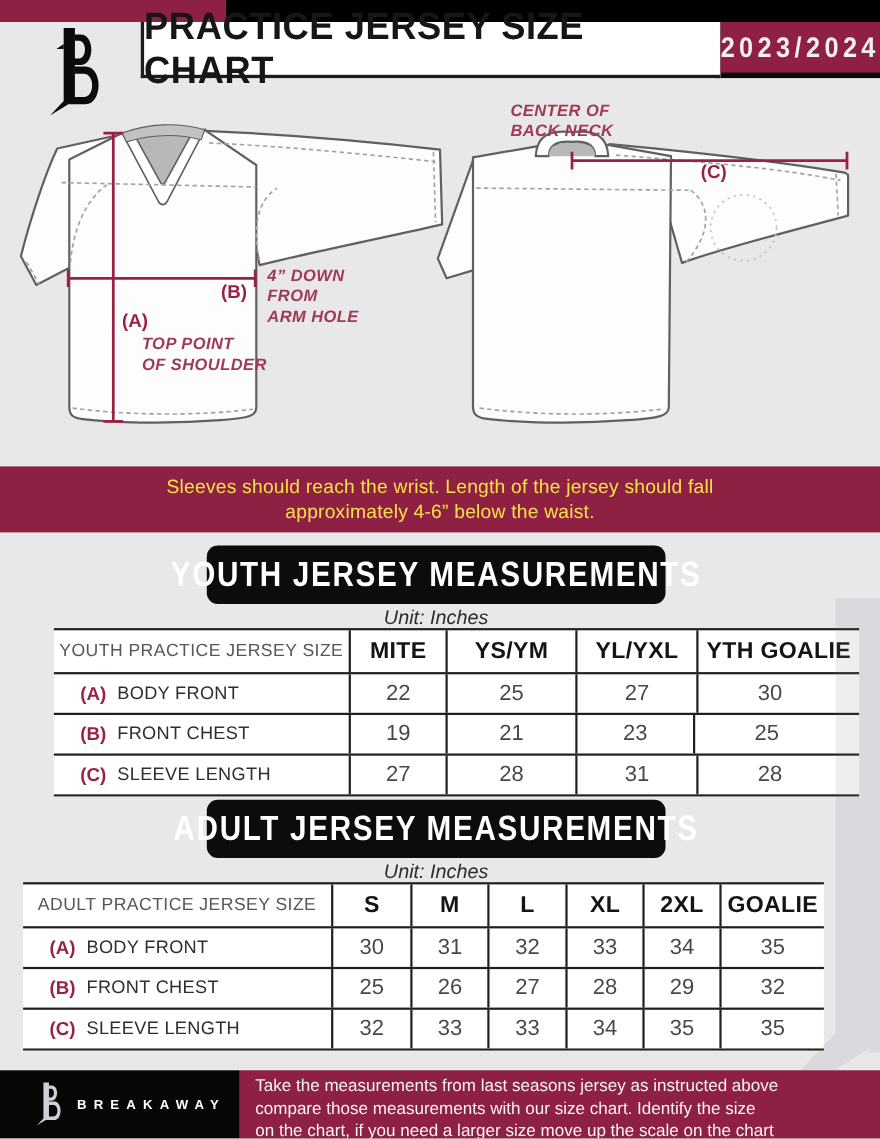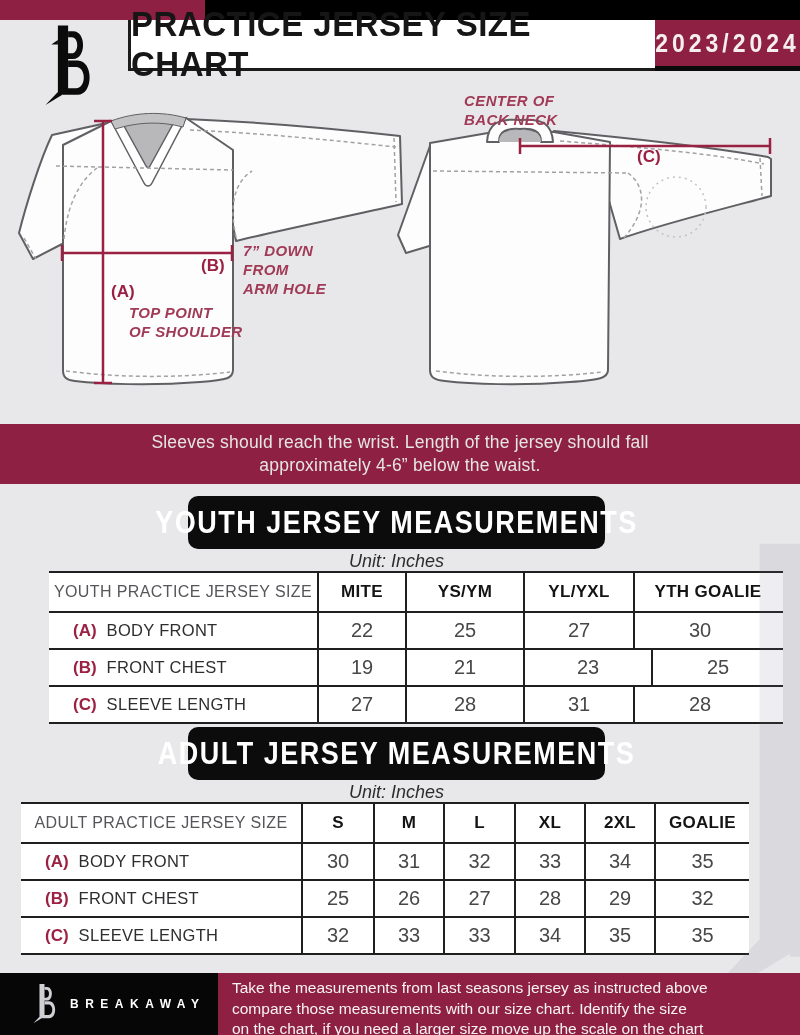--- a/index.html
+++ b/index.html
@@ -17,35 +17,35 @@
   .year-box span{font-size:23px;font-weight:800;color:#f4eef0;letter-spacing:4px;transform:scaleY(1.12);}
 
   
   .dlabel{color:#9b2143;z-index:6;}
   .dlabel.key{font-weight:800;font-size:17px;}
   .dlabel.it{font-style:italic;font-weight:600;color:#a03a56;font-size:15px;line-height:19px;white-space:pre-line;letter-spacing:.4px;}
   .lbl-backneck{left:464px;top:91px;font-size:13.5px;line-height:18px;}
 
   
   .note-banner{left:0;top:424px;width:800px;height:60px;background:#8e2143;display:flex;align-items:center;justify-content:center;z-index:10;}
-  .note-banner div{color:#e5e5e5;font-size:17.5px;line-height:23px;text-align:center;white-space:pre-line;letter-spacing:.2px;}
+  .note-banner div{color:#fde047;font-size:17.5px;line-height:23px;text-align:center;white-space:pre-line;letter-spacing:.2px;}
 
   
   .sec-banner{left:188px;width:417px;height:53px;background:#0c0c0c;border-radius:10px;display:flex;align-items:center;justify-content:center;z-index:10;}
   .sec-banner span{color:#fff;font-size:27px;font-weight:800;letter-spacing:1.5px;transform:scaleY(1.18);white-space:nowrap;}
   .unit{left:188px;width:417px;text-align:center;font-style:italic;font-size:18px;color:#2d2d2f;z-index:10;}
 
   
   .mtable{border-bottom:2px solid #1f1f1f;z-index:4;}
   .trow{display:flex;border-top:2px solid #1f1f1f;background:#fff;}
   .tcell{box-sizing:border-box;display:flex;align-items:center;justify-content:center;height:35px;}
   .trow.head .tcell{height:38px;}
   .vline{border-left:2px solid #1f1f1f;}
   .label-head{color:#56565a;font-size:16px;letter-spacing:.4px;}
-  .col-head{font-weight:700;font-size:17px;color:#141414;letter-spacing:.3px;}
+  .col-head{font-weight:700;font-size:21px;color:#141414;letter-spacing:.3px;}
   .val{font-size:20px;color:#48484a;}
   .label-cell{justify-content:flex-start;padding-left:24px;gap:10px;}
   .key{color:#9b2143;font-weight:800;font-size:17px;}
   .lab{color:#2e2e30;font-size:16.5px;letter-spacing:.3px;}
 
   
   .watermark{left:555px;top:535px;width:470px;height:500px;opacity:.12;z-index:5;pointer-events:none;}
 
   
   .footer-black{left:0;top:973px;width:218px;height:62px;background:#060606;display:flex;align-items:center;z-index:11;}
@@ -125,21 +125,21 @@
       <path d="M520 146 L770 146"></path>
         <path d="M520 138 L520 154"></path>
         <path d="M770 138 L770 154"></path>
     </g>
   </svg>
 
   <div class="abs dlabel it lbl-backneck">CENTER OF
 BACK NECK</div>
   <div class="abs dlabel key" style="left:637px;top:147px;">(C)</div>
   <div class="abs dlabel key" style="left:201px;top:256px;">(B)</div>
-  <div class="abs dlabel it" style="left:243px;top:241px;">7” DOWN
+  <div class="abs dlabel it" style="left:243px;top:241px;">4” DOWN
 FROM
 ARM HOLE</div>
   <div class="abs dlabel key" style="left:111px;top:282px;">(A)</div>
   <div class="abs dlabel it" style="left:129px;top:303px;">TOP POINT
 OF SHOULDER</div>
 
   <div class="abs note-banner">
     <div>Sleeves should reach the wrist. Length of the jersey should fall
 approximately 4-6” below the waist.</div>
   </div>
@@ -166,21 +166,21 @@
         <div class="tcell val vline" style="width: 110px;">27</div>
         <div class="tcell val vline" style="width: 132px;">30</div>
       </div>
       <div class="trow">
         <div class="tcell label-cell" style="width: 268px;">
           <div class="key">(B)</div>
           <div class="lab">FRONT CHEST</div>
         </div>
         <div class="tcell val vline" style="width: 88px;">19</div>
         <div class="tcell val vline" style="width: 118px;">21</div>
-        <div class="tcell val vline" style="width: 128px;">23</div>
+        <div class="tcell val vline" style="width: 107px;">23</div>
         <div class="tcell val vline" style="width: 132px;">25</div>
       </div>
       <div class="trow">
         <div class="tcell label-cell" style="width: 268px;">
           <div class="key">(C)</div>
           <div class="lab">SLEEVE LENGTH</div>
         </div>
         <div class="tcell val vline" style="width: 88px;">27</div>
         <div class="tcell val vline" style="width: 118px;">28</div>
         <div class="tcell val vline" style="width: 110px;">31</div>

